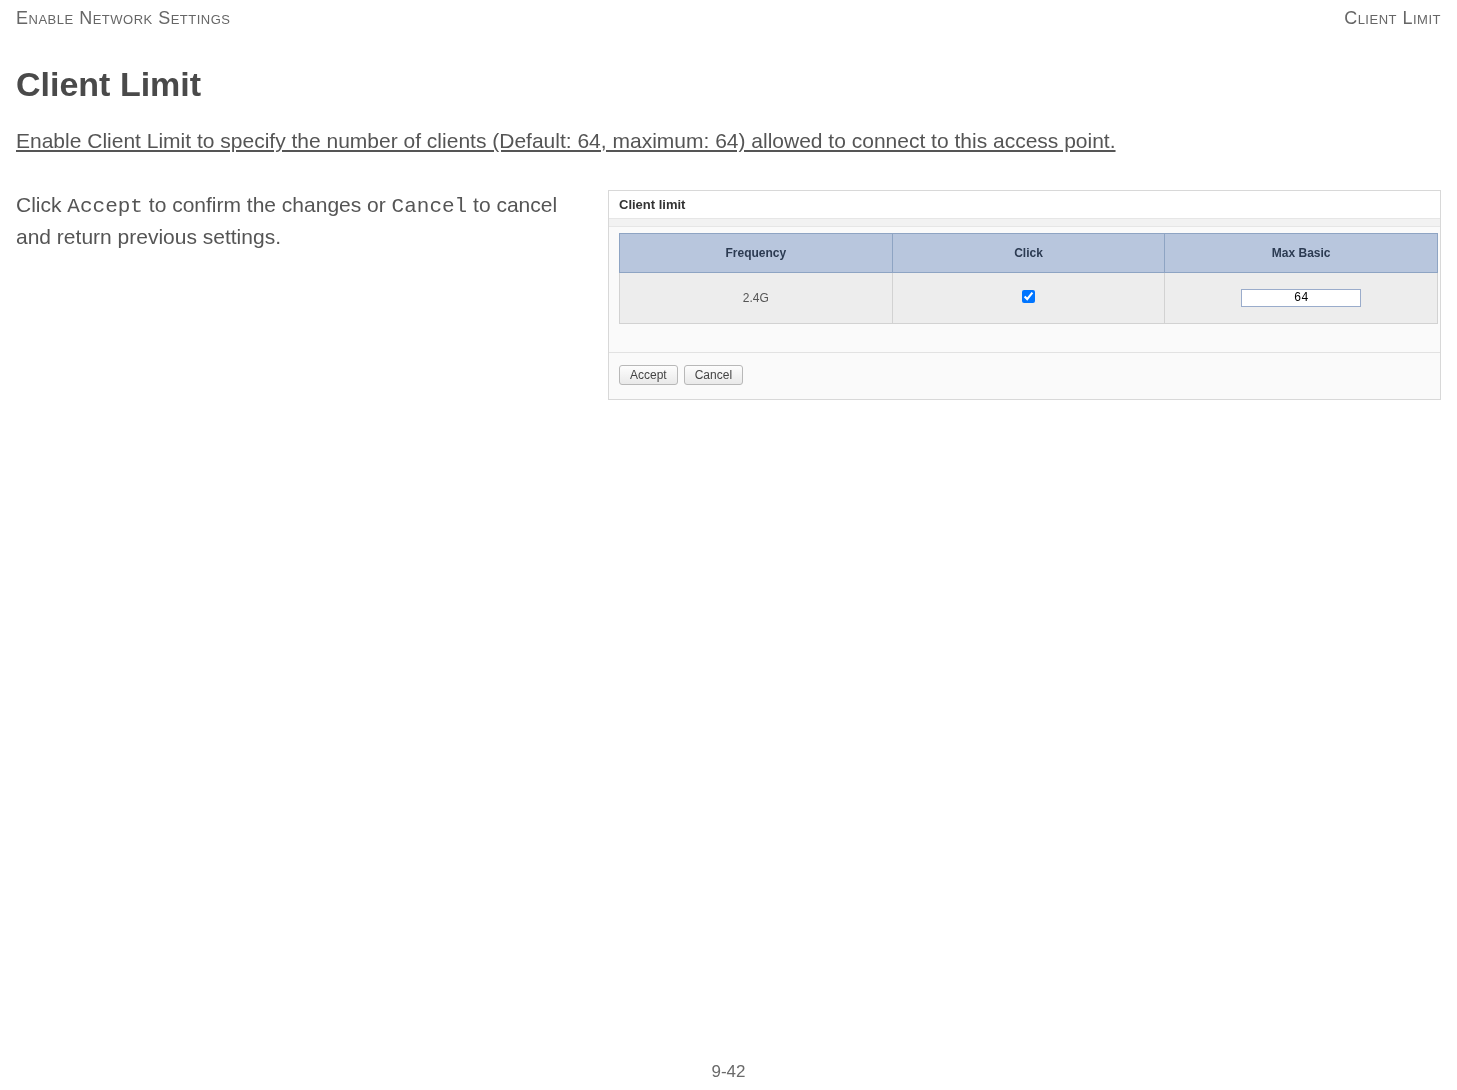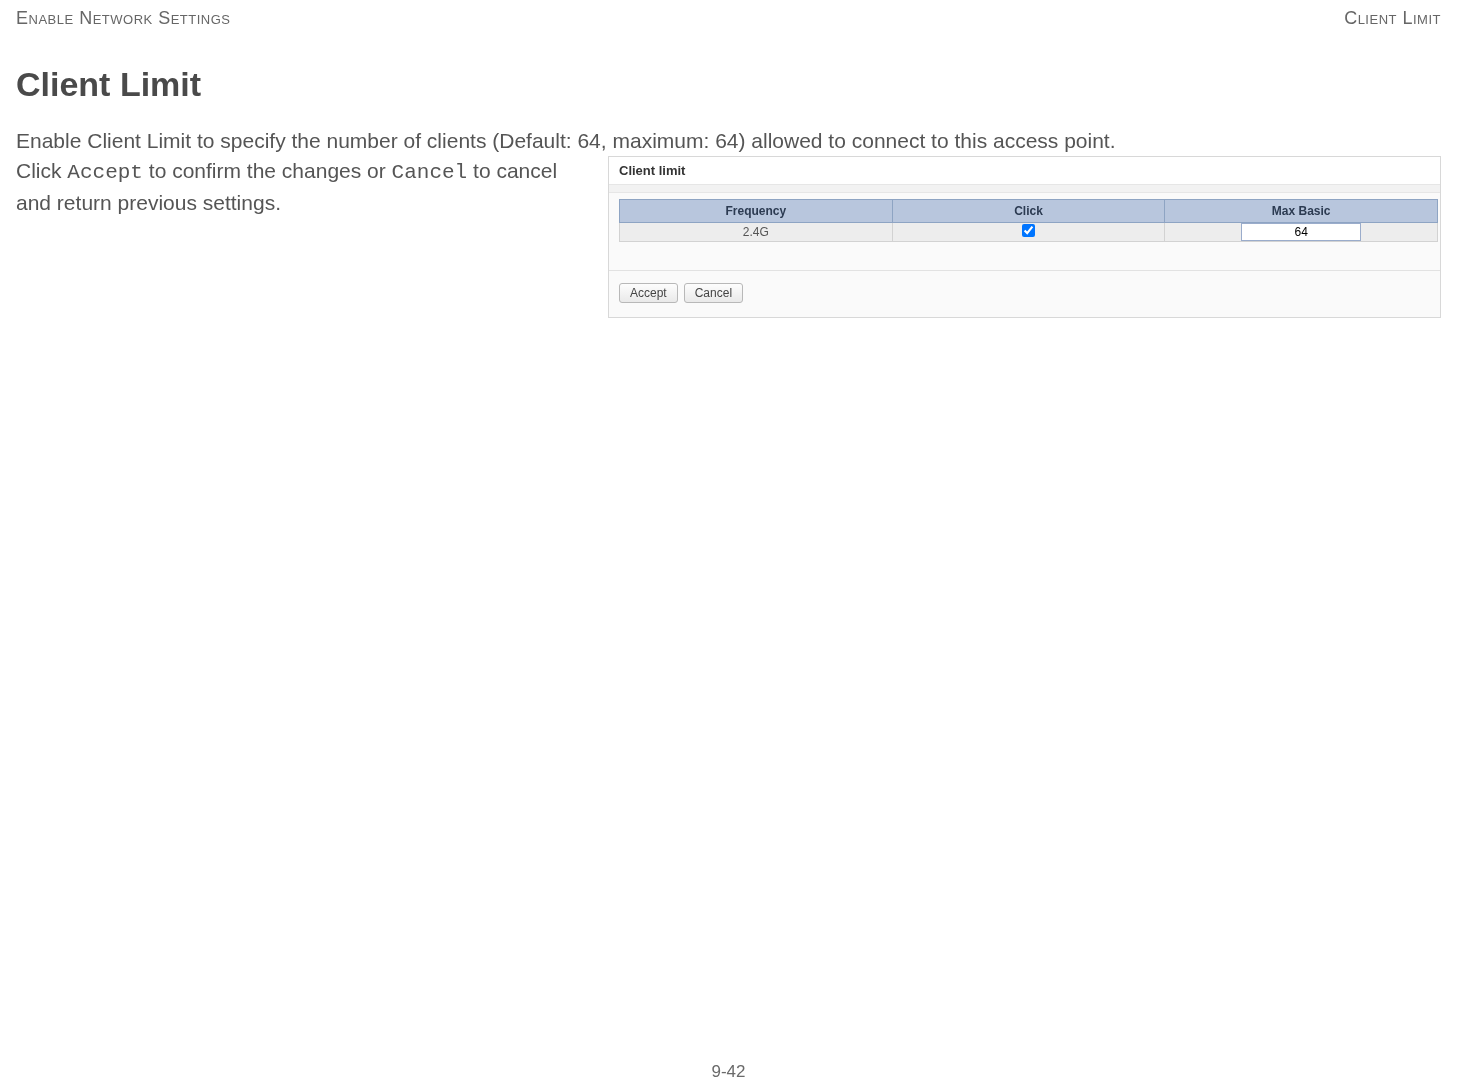--- a/index.html
+++ b/index.html
@@ -24,24 +24,26 @@
       margin-top: 36px;
       font-size: 34px;
       font-weight: bold;
       color: #4a4a4a;
     }
     .page-desc {
       margin-top: 22px;
       font-size: 21px;
       color: #555;
       line-height: 1.45;
+      text-decoration: underline;
     }
     .content-row {
       display: flex;
       gap: 22px;
+      margin-top: 34px;
       align-items: flex-start;
     }
     .left-text {
       flex: 0 0 570px;
       font-size: 21px;
       color: #555;
       line-height: 1.4;
     }
     .code-font { font-family: "Courier New", Courier, monospace; }
     .screenshot-panel {
@@ -68,38 +70,39 @@
       margin: 6px 6px 6px 10px;
       border-collapse: collapse;
       table-layout: fixed;
     }
     .client-table th {
       background: #b8c6dd;
       border: 1px solid #8ea4c3;
       font-size: 12px;
       font-weight: bold;
       color: #2c3b52;
-      padding: 4px 6px;
+      padding: 12px 6px;
       text-align: center;
     }
     .client-table td {
       background: #ededed;
       border: 1px solid #d2d2d2;
       font-size: 12px;
       color: #555;
-      padding: 0 6px;
+      padding: 16px 6px;
       text-align: center;
     }
     .max-client-input {
       width: 120px;
       font-size: 12px;
       text-align: center;
       border: 1px solid #9aaccb;
       background: #fff;
       padding: 1px 2px;
+      font-family: Liberation Mono, monospace;
     }
     .enable-check {
       width: 13px;
       height: 13px;
     }
     .btn-row {
       padding: 12px 10px 14px 10px;
       border-top: 1px solid #e2e2e2;
       margin-top: 28px;
       display: flex;

